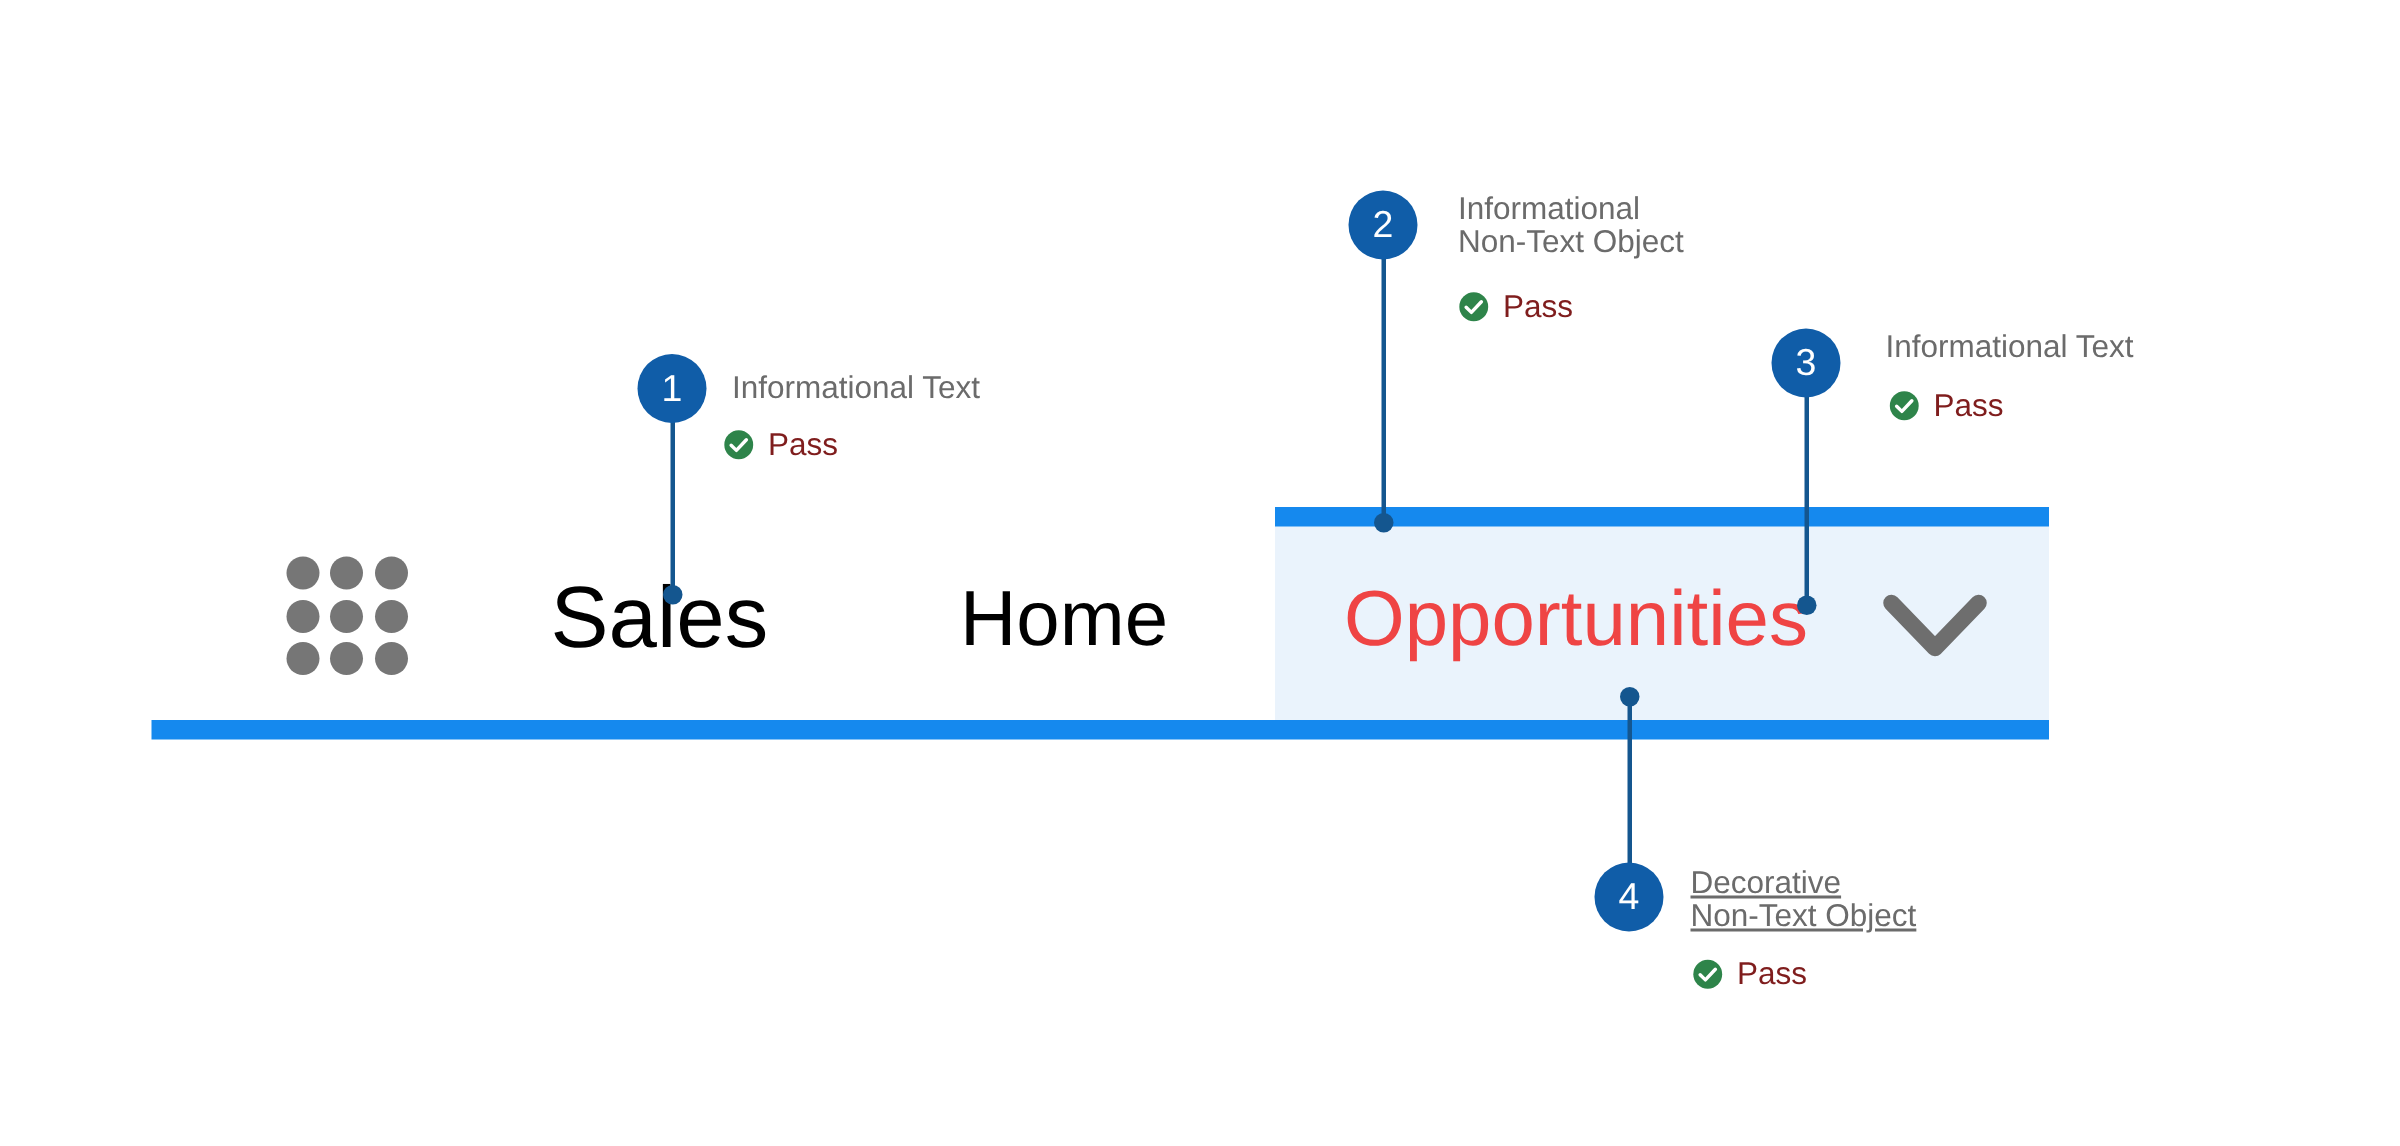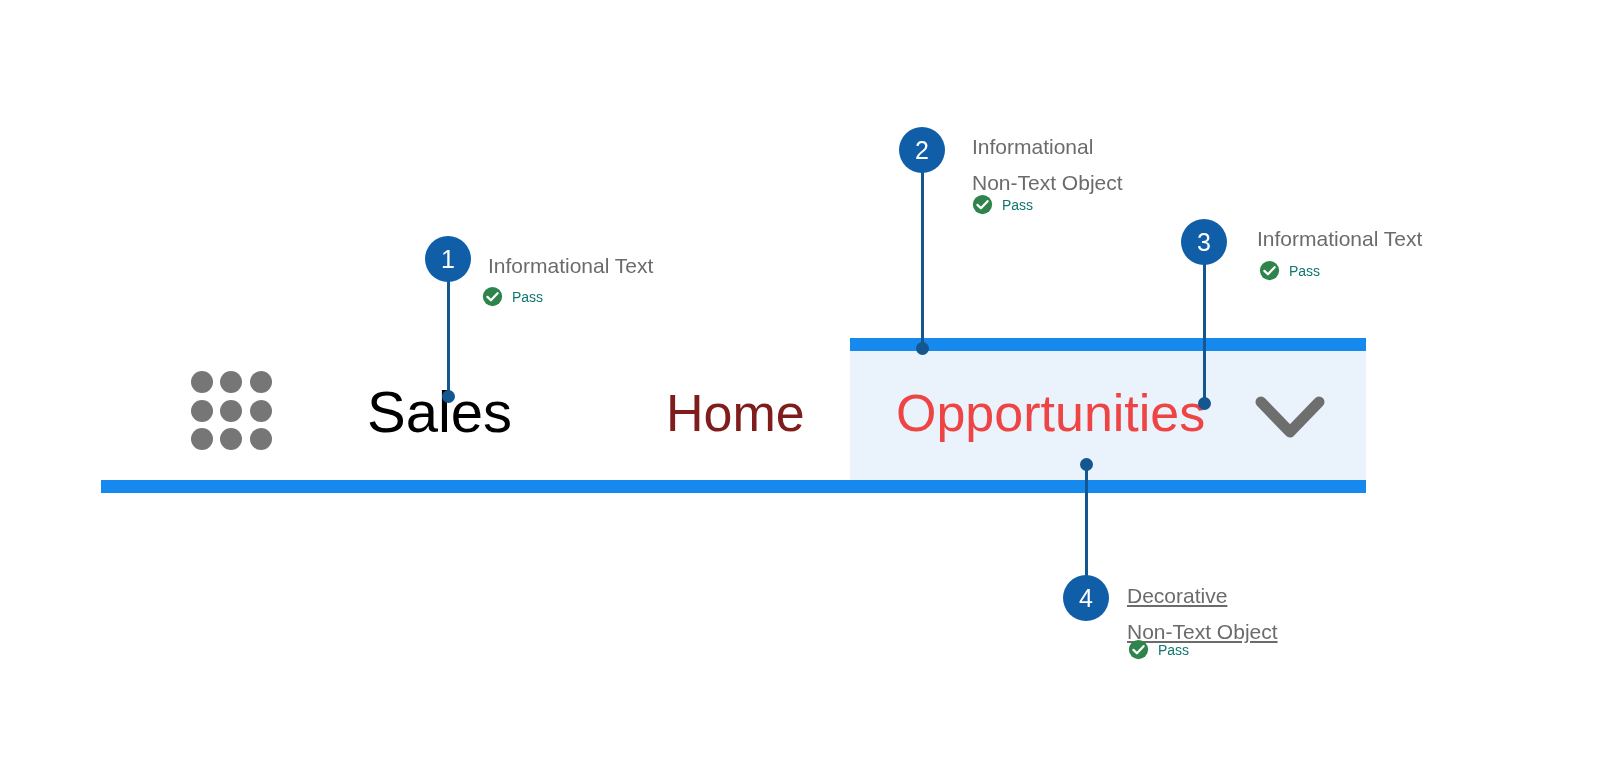--- a/index.html
+++ b/index.html
@@ -83,24 +83,24 @@
     line-height: 1;
   }
   .nav-app-name {
     left: 367px;
     top: 383px;
     font-size: 58px;
     color: #000000;
     font-weight: 400;
   }
   .nav-item-home {
-    left: 666px;
+    left: 640px;
     top: 387px;
     font-size: 52px;
-    color: #7f1d1d;
+    color: #000000;
     font-weight: 400;
   }
   .nav-item-opportunities {
     left: 896px;
     top: 387px;
     font-size: 52px;
     color: #ef4444;
     font-weight: 400;
   }
 
@@ -136,37 +136,37 @@
     font-weight: 400;
     display: flex;
     align-items: center;
     justify-content: center;
     line-height: 1;
   }
   .callout-text {
     position: absolute;
     color: #6B6B6B;
     font-size: 21px;
-    line-height: 36px;
+    line-height: 22px;
     white-space: pre-line;
   }
   .result-row {
     position: absolute;
     display: flex;
     align-items: center;
     gap: 9px;
   }
   .result-icon {
     width: 21px;
     height: 21px;
     flex: 0 0 auto;
   }
   .result-label {
-    font-size: 14px;
-    color: #0f766e;
+    font-size: 21px;
+    color: #7f1d1d;
     line-height: 1;
     white-space: nowrap;
   }
 </style>
 </head>
 <body>
 
 <div id="stage">
 
   <div id="nav-mock">

